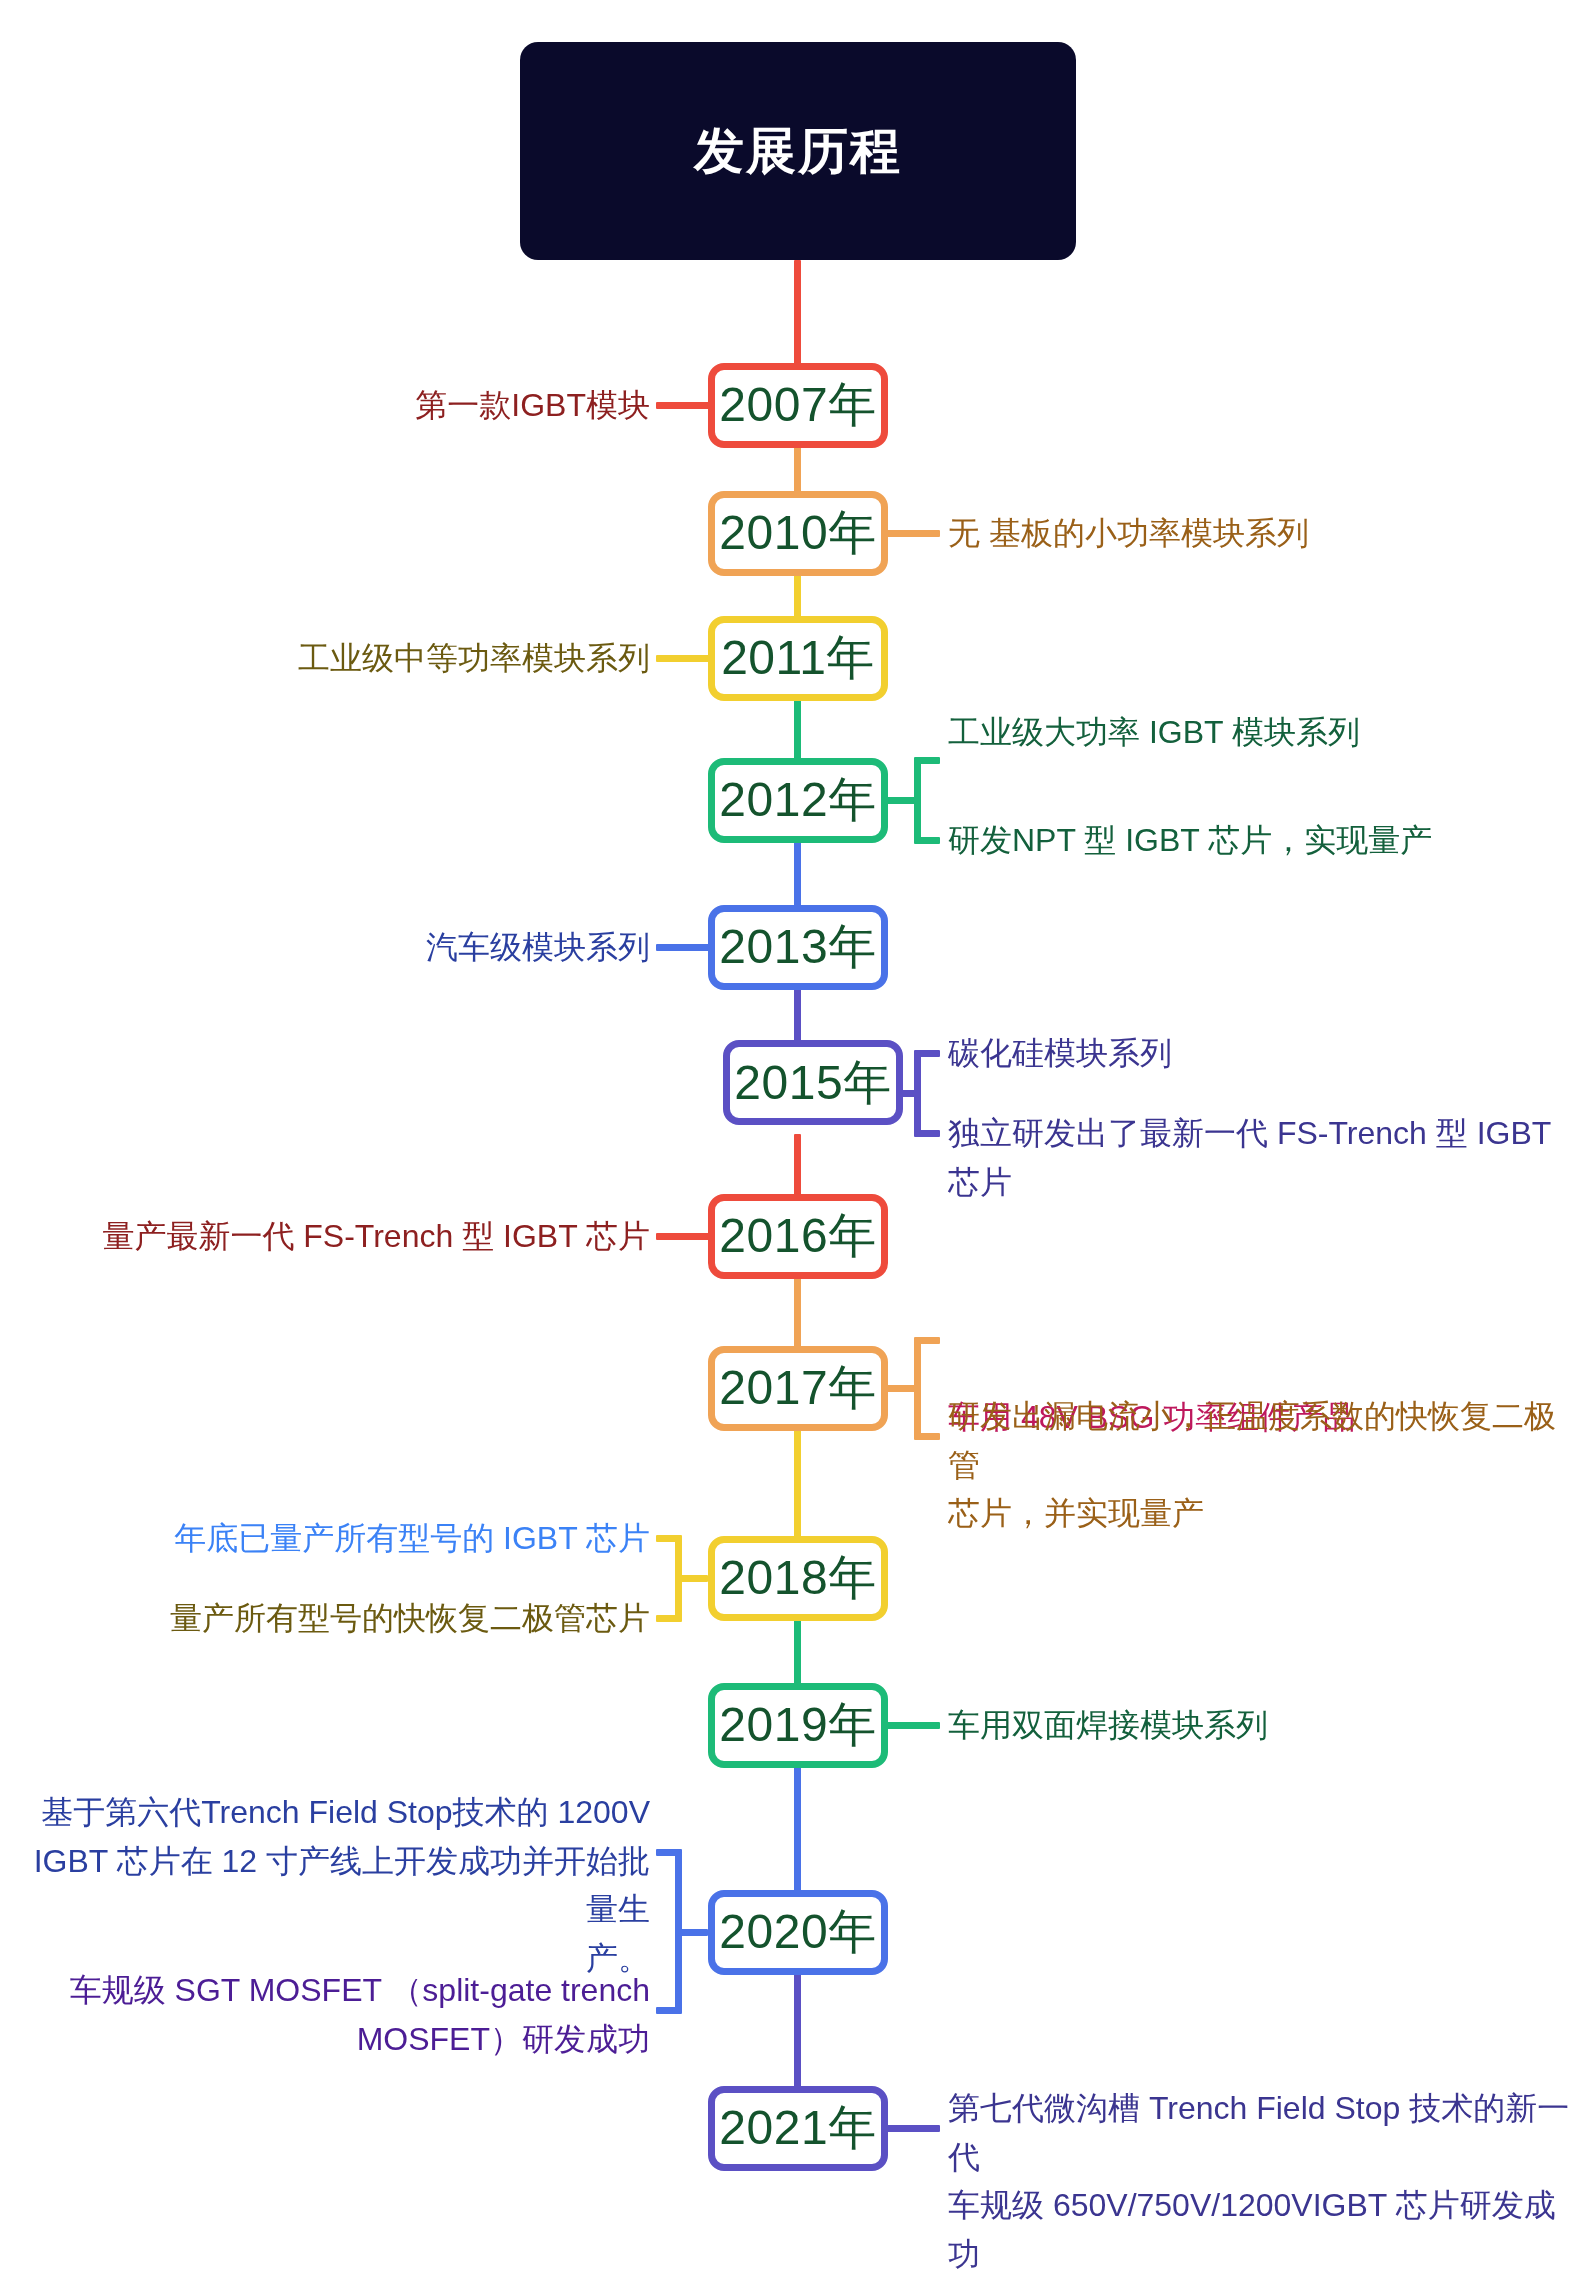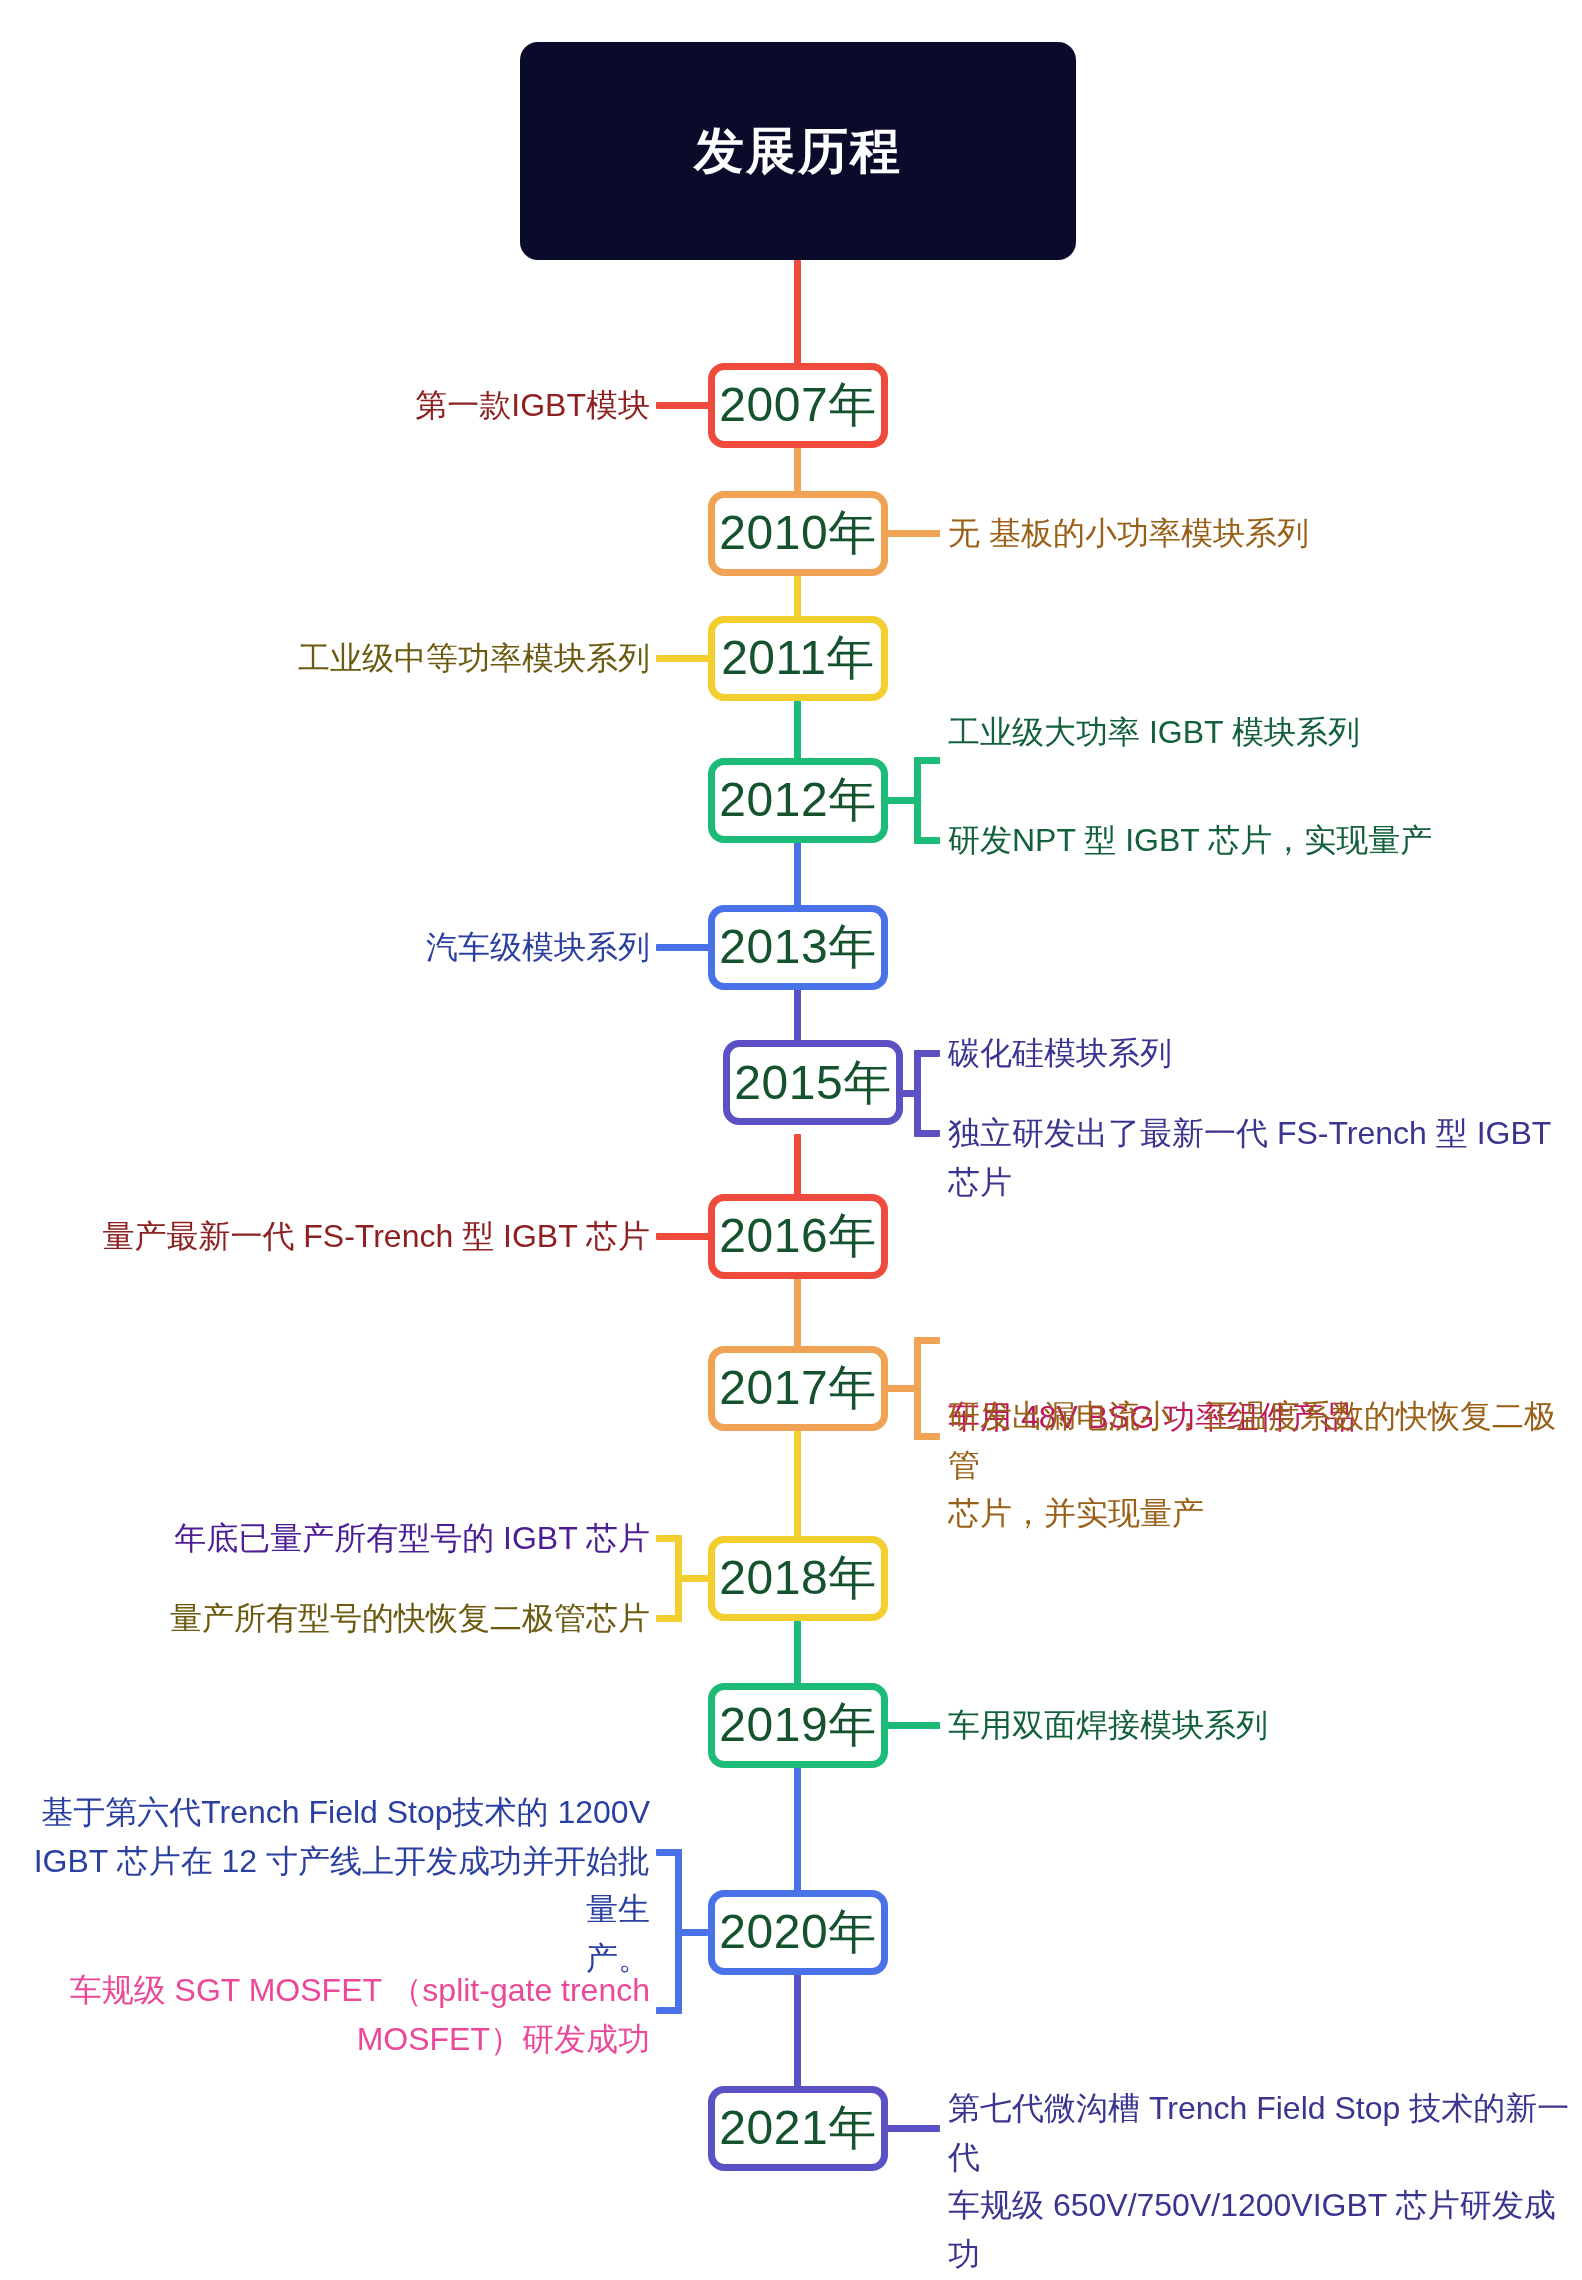--- a/index.html
+++ b/index.html
@@ -175,40 +175,40 @@
       <div class="label right" style="color: rgb(154, 96, 24); top: 1392px; left: 948px; max-width: 640px;">研发出漏电流小，正温度系数的快恢复二极管
 芯片，并实现量产</div>
       <div class="spine" style="top: 1618.5px; height: 66px; background: rgb(29, 187, 120);"></div>
       <div class="year-node" style="top: 1535.5px; left: 708px; border-color: rgb(242, 207, 47);">
         <span>2018年</span>
       </div>
       <div class="stub" style="top: 1575px; background: rgb(242, 207, 47); left: 678px; width: 30px;"></div>
       <div class="spine" style="left: 675px; top: 1535px; height: 86px; background: rgb(242, 207, 47); border-radius: 4px;"></div>
       <div class="stub" style="top: 1535px; background: rgb(242, 207, 47); left: 656px; width: 26px;"></div>
       <div class="stub" style="top: 1615px; background: rgb(242, 207, 47); left: 656px; width: 26px;"></div>
-      <div class="label left" style="color: #4c1d95; top: 1514px; right: 932px; max-width: 640px;">年底已量产所有型号的 IGBT 芯片</div>
+      <div class="label left" style="color: #3b82f6; top: 1514px; right: 932px; max-width: 640px;">年底已量产所有型号的 IGBT 芯片</div>
       <div class="label left" style="color: rgb(107, 90, 16); top: 1594px; right: 932px; max-width: 640px;">量产所有型号的快恢复二极管芯片</div>
       <div class="spine" style="top: 1765.5px; height: 126px; background: rgb(74, 114, 232);"></div>
       <div class="year-node" style="top: 1682.5px; left: 708px; border-color: rgb(29, 187, 120);">
         <span>2019年</span>
       </div>
       <div class="stub" style="top: 1722px; background: rgb(29, 187, 120); left: 886px; width: 54px;"></div>
       <div class="label right" style="color: rgb(19, 96, 60); top: 1701px; left: 948px; max-width: 640px;">车用双面焊接模块系列</div>
       <div class="spine" style="top: 1972.5px; height: 115px; background: rgb(91, 80, 196);"></div>
       <div class="year-node" style="top: 1889.5px; left: 708px; border-color: rgb(74, 114, 232);">
         <span>2020年</span>
       </div>
       <div class="stub" style="top: 1929px; background: rgb(74, 114, 232); left: 678px; width: 30px;"></div>
       <div class="spine" style="left: 675px; top: 1849px; height: 164px; background: rgb(74, 114, 232); border-radius: 4px;"></div>
       <div class="stub" style="top: 1849px; background: rgb(74, 114, 232); left: 656px; width: 26px;"></div>
       <div class="stub" style="top: 2007px; background: rgb(74, 114, 232); left: 656px; width: 26px;"></div>
       <div class="label left" style="color: rgb(42, 63, 160); top: 1788px; right: 932px; max-width: 640px;">基于第六代Trench Field Stop技术的 1200V
 IGBT 芯片在 12 寸产线上开发成功并开始批量生
 产。</div>
-      <div class="label left" style="color: #ec4899; top: 1966px; right: 932px; max-width: 640px;">车规级 SGT MOSFET （split-gate trench
+      <div class="label left" style="color: #4c1d95; top: 1966px; right: 932px; max-width: 640px;">车规级 SGT MOSFET （split-gate trench
 MOSFET）研发成功</div>
       <div class="year-node" style="top: 2085.5px; left: 708px; border-color: rgb(91, 80, 196);">
         <span>2021年</span>
       </div>
       <div class="stub" style="top: 2125px; background: rgb(91, 80, 196); left: 886px; width: 54px;"></div>
       <div class="label right" style="color: rgb(59, 53, 144); top: 2084px; left: 948px; max-width: 640px;">第七代微沟槽 Trench Field Stop 技术的新一代
 车规级 650V/750V/1200VIGBT 芯片研发成功</div>
     </div>
 
 

